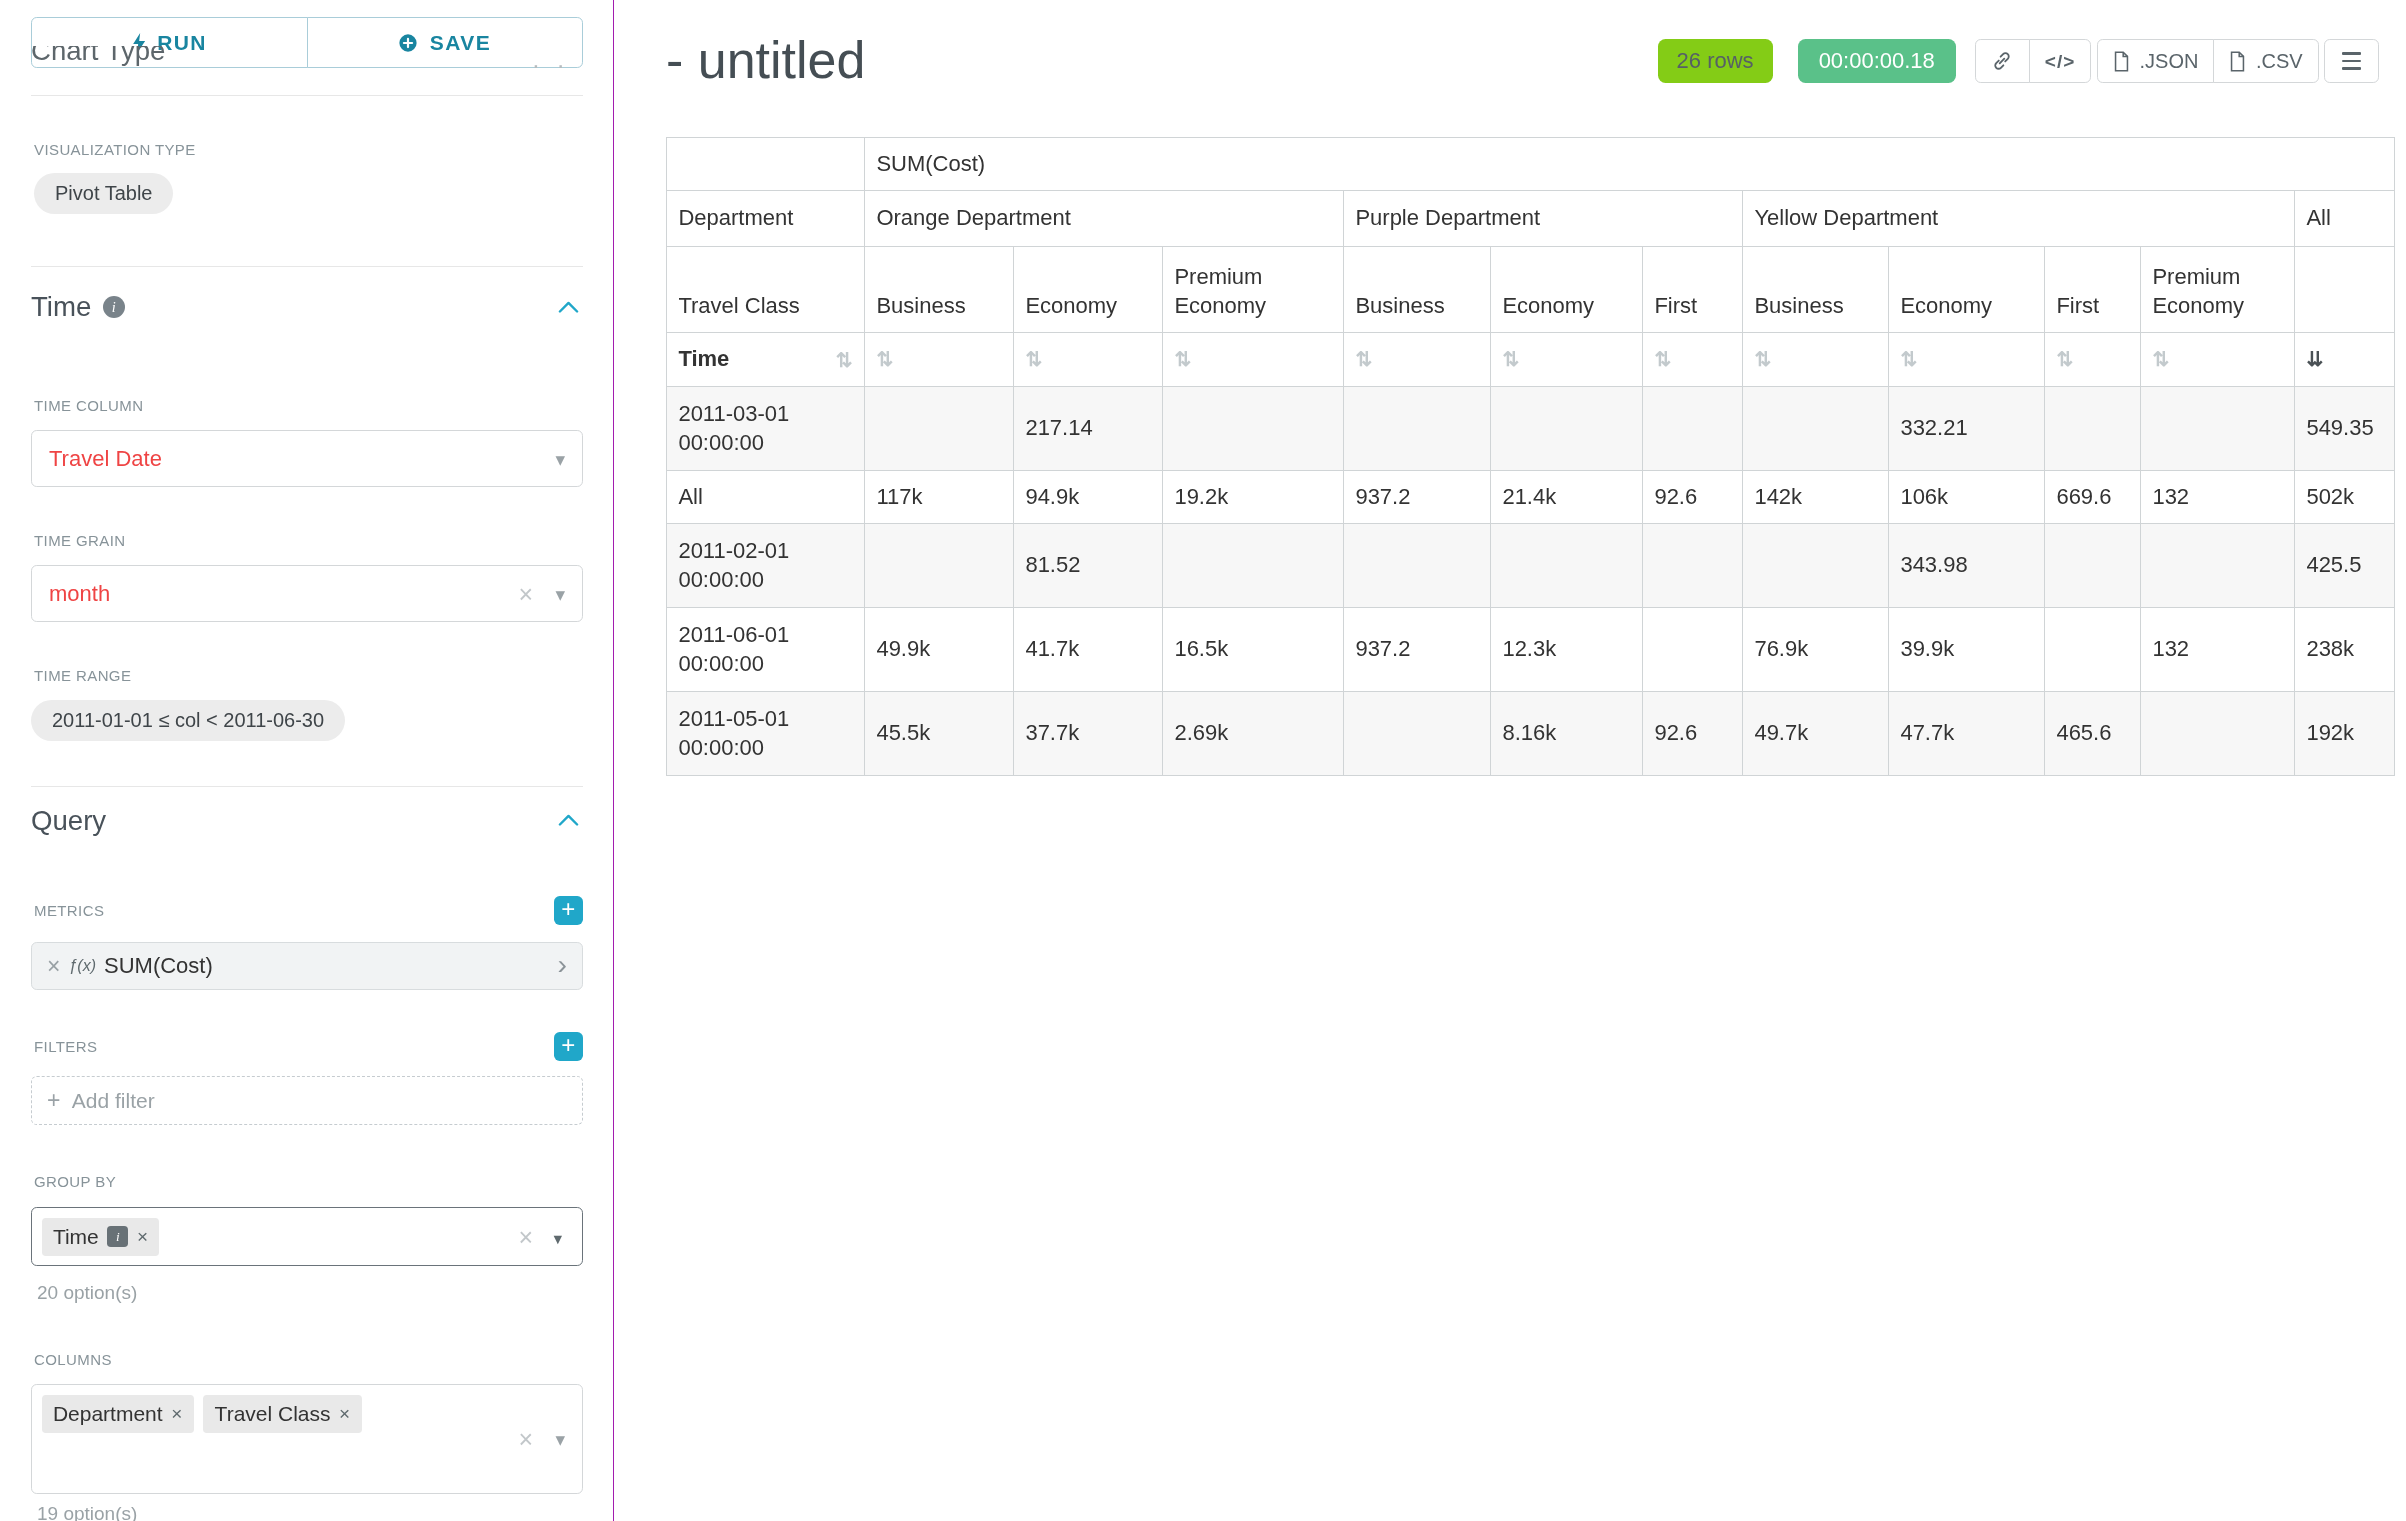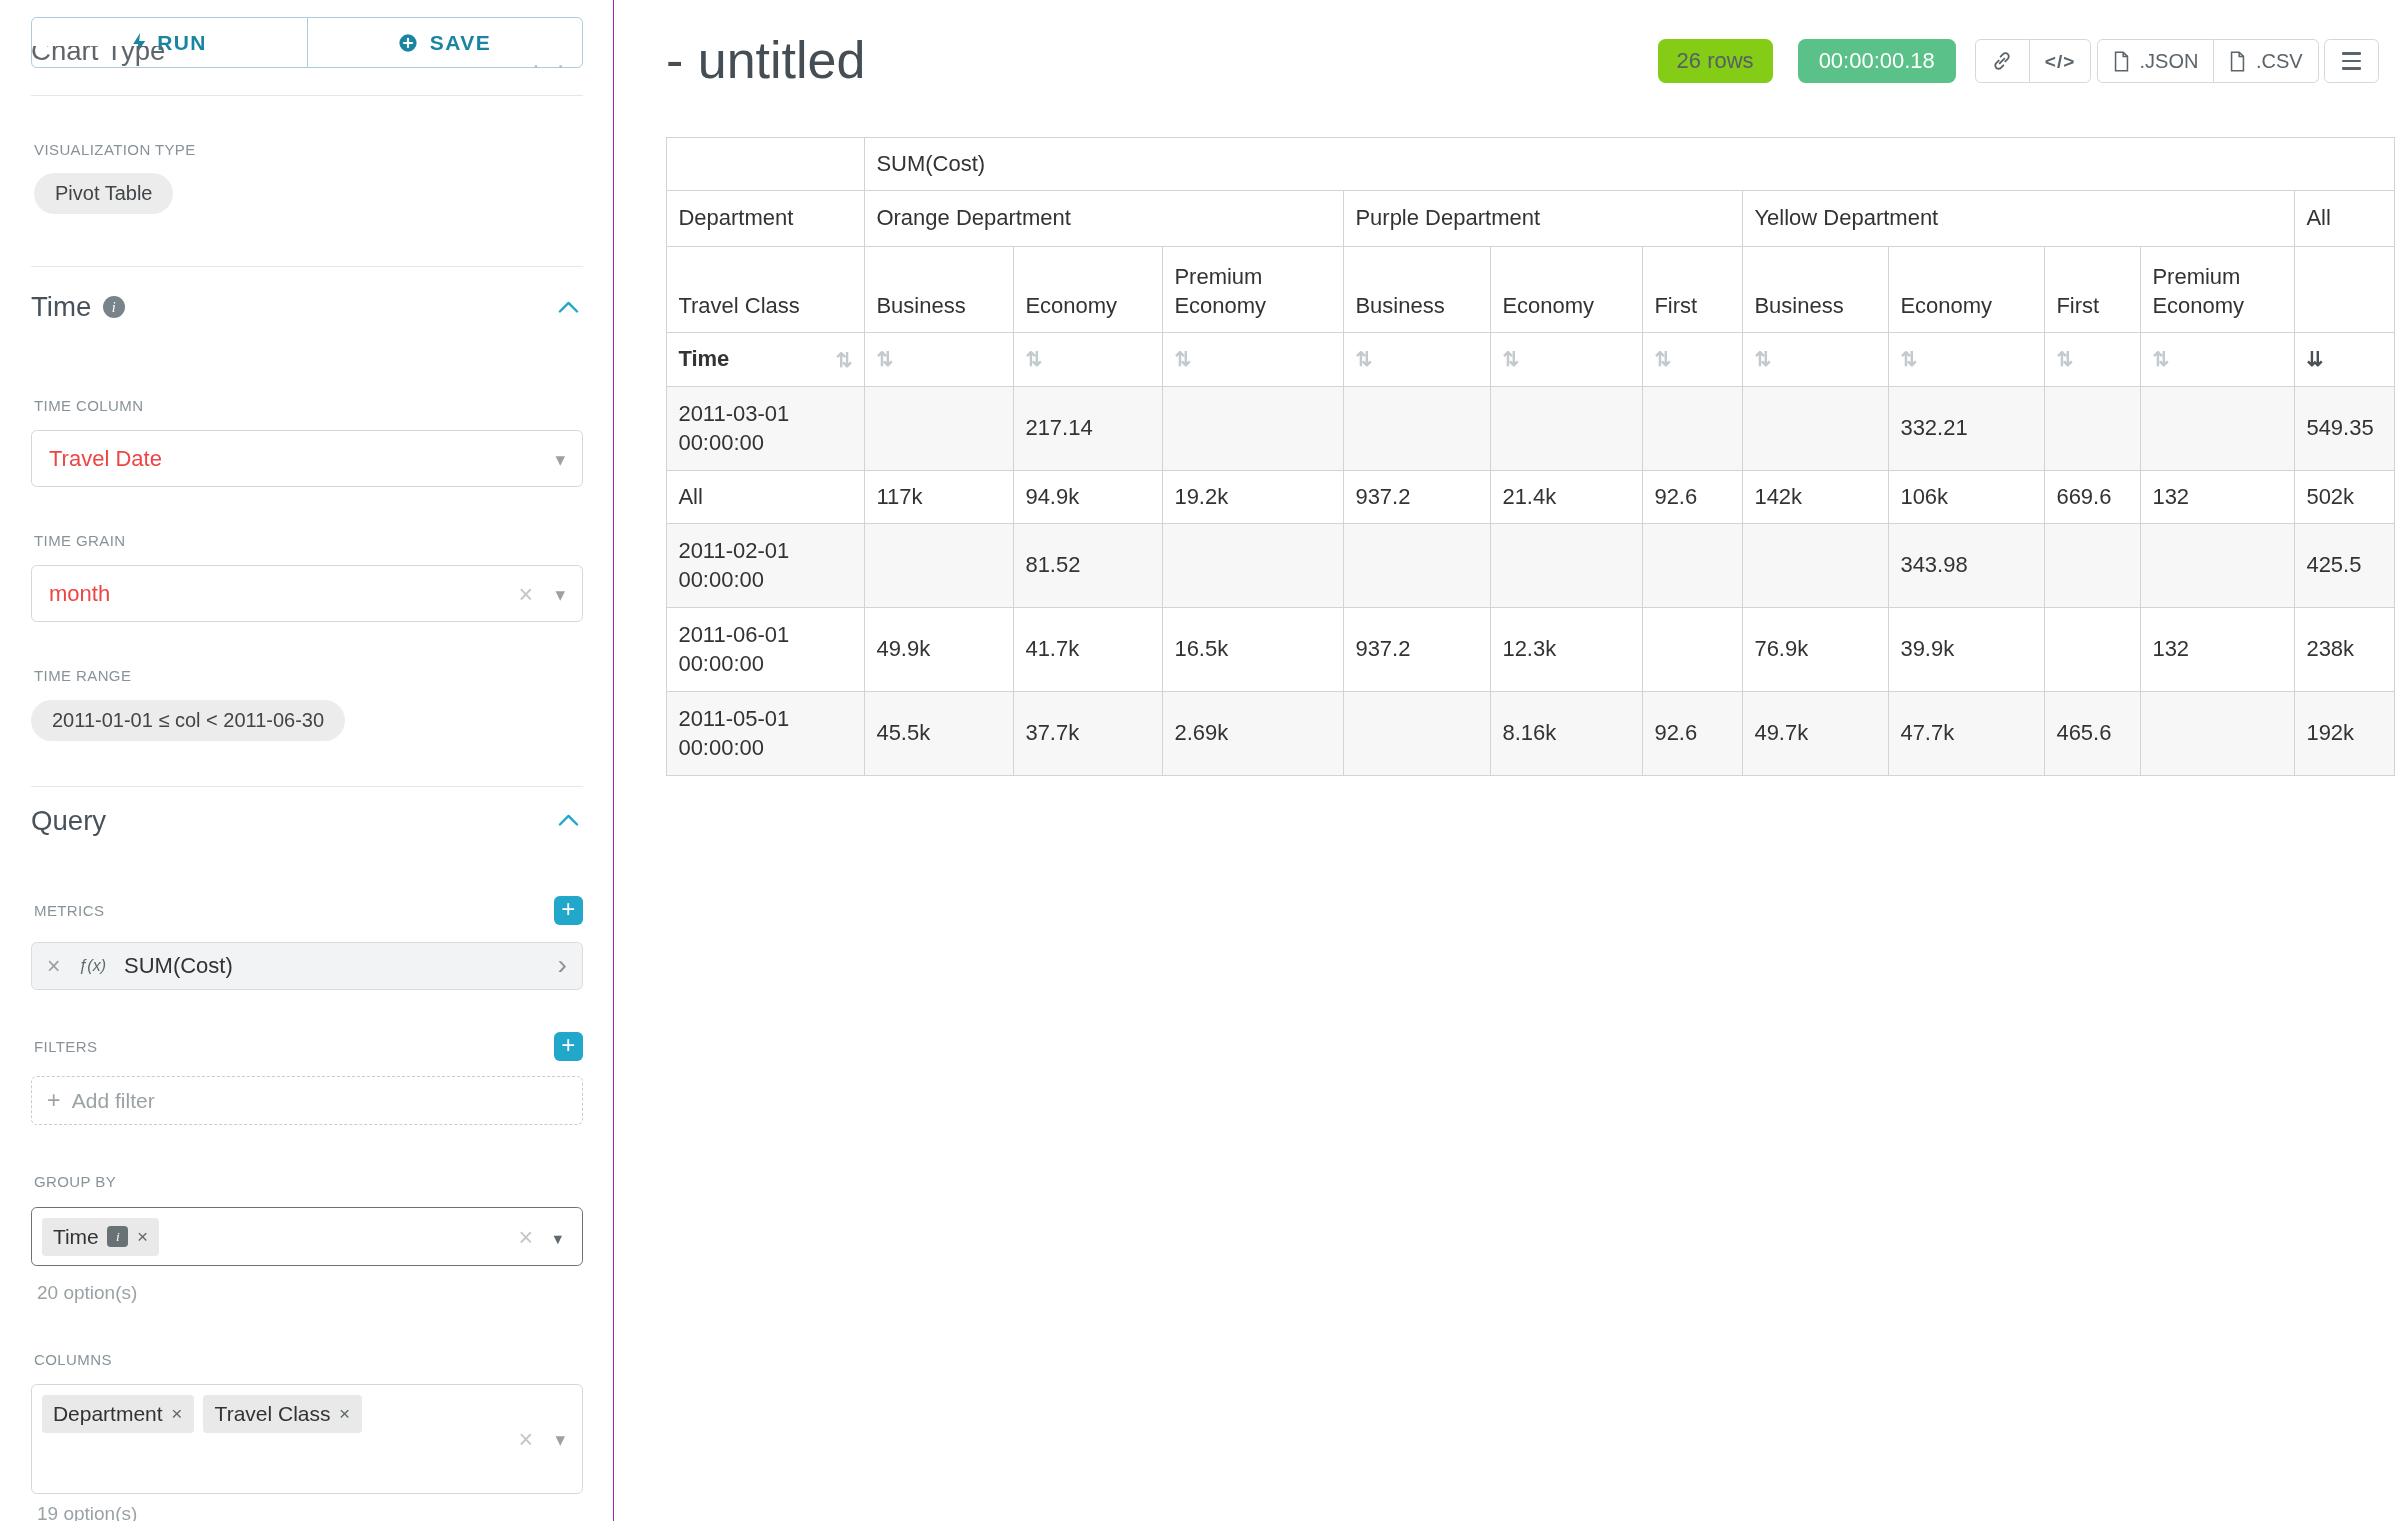--- a/index.html
+++ b/index.html
@@ -42,21 +42,21 @@
   .caret-down.dark{color:#5f6a6e}
   .caret-down.dark::before{content:"▼";font-size:14.3px}
   .clear-x{position:absolute;right:49px;top:50%;transform:translateY(-50%);color:#c2c7ca;font-size:25px;line-height:1;cursor:pointer}
   .clear-x::before{content:"×"}
 
   .plus-btn{position:absolute;left:554px;width:28.5px;height:28.5px;background:#20a7c9;border-radius:5.7px;
     color:#fff;display:flex;align-items:center;justify-content:center;cursor:pointer}
   .plus-btn::before{content:"+";font-size:24px;line-height:1;margin-top:-1.9px}
 
   .metric-row{position:absolute;left:31px;width:552px;height:48px;background:#f1f3f4;border:1px solid #d8dcde;
-    border-radius:5.7px;display:flex;align-items:center;gap:18px;padding:12px 15px;cursor:pointer}
+    border-radius:5.7px;display:flex;align-items:center;gap:8px;padding:12px 15px;cursor:pointer}
   .metric-x{color:#99a1a5;font-size:23px;line-height:1;cursor:pointer}
   .metric-x::before{content:"×"}
   .metric-fx{font-size:16px;color:#5f6a6e;font-style:italic}
   .metric-name{font-size:22px;color:#333;flex:1}
   .metric-chevron{color:#8b9398;font-size:28.5px;line-height:1;margin-top:-3.8px}
   .metric-chevron::before{content:"›"}
 
   .add-filter{position:absolute;left:31px;width:552px;height:49px;border:1px dashed #c6ccd0;border-radius:5.7px;
     display:flex;align-items:center;gap:11.4px;padding:0 15px;color:#9aa2a6;font-size:21px;cursor:pointer}
   .add-filter .plus-sign::before{content:"+";font-size:23px;color:#9aa2a6}

